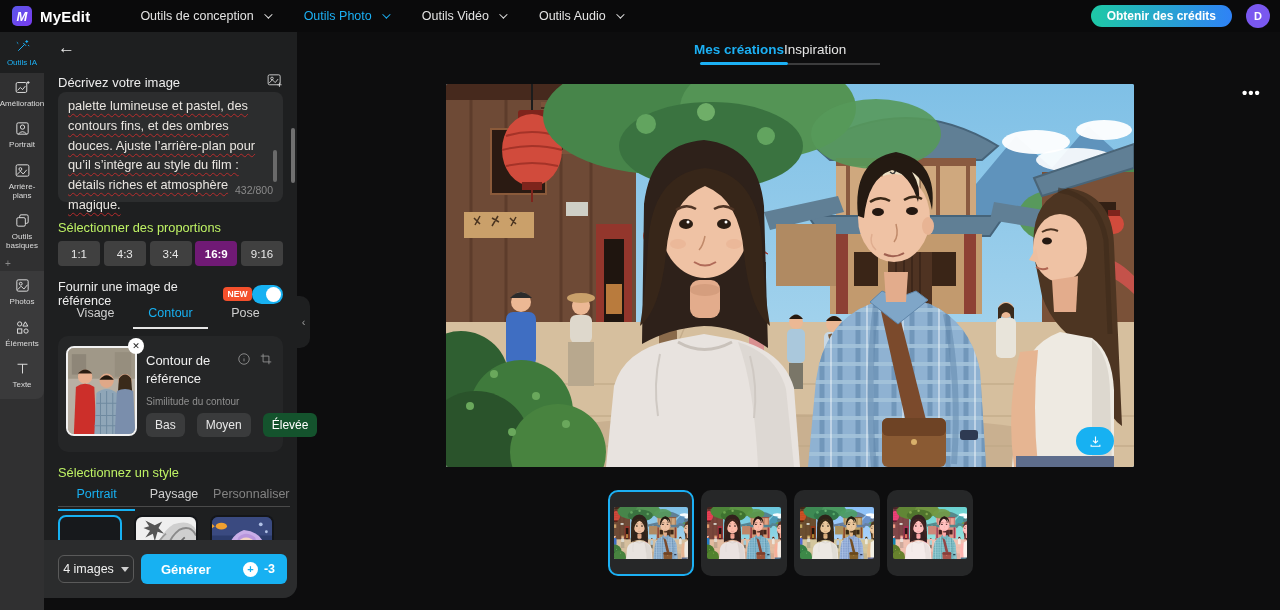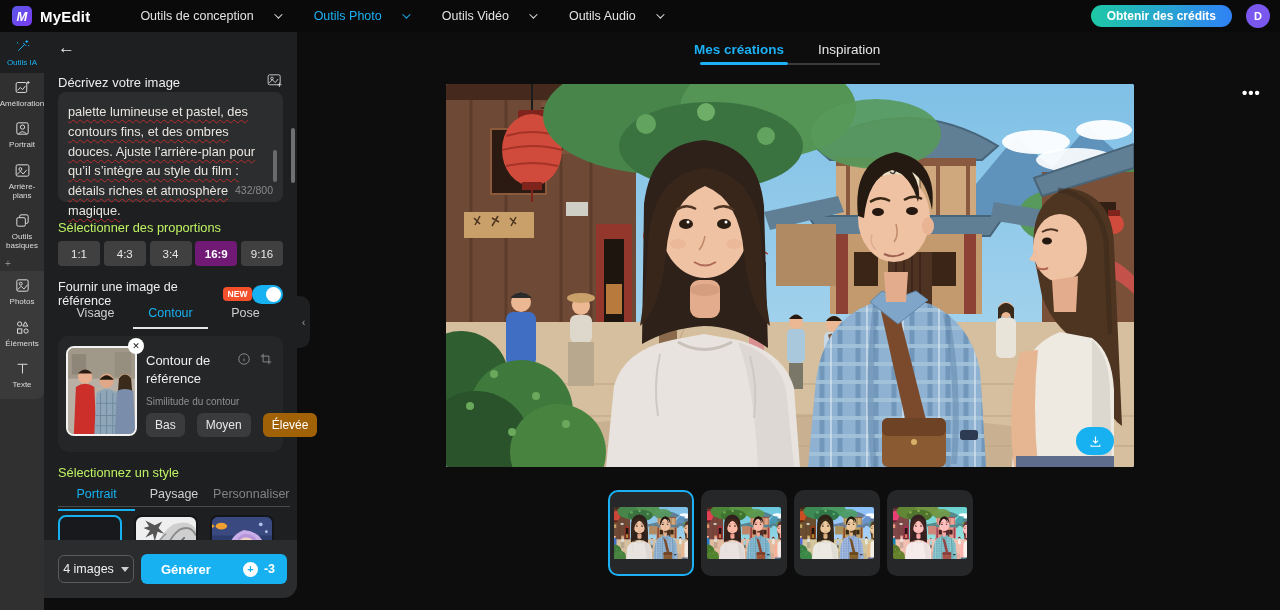--- a/index.html
+++ b/index.html
@@ -9,21 +9,21 @@
 
   
   .navbar { position:absolute; left:0; top:0; width:1280px; height:32px; background:#0a0a0b;
             display:flex; align-items:center; z-index:40; }
   .logo-wrap { display:flex; align-items:center; gap:8px; margin-left:12px; }
   .logo-ic { width:20px; height:20px; border-radius:5px; background:linear-gradient(135deg,#5a57e8,#7a3bf0);
              display:flex; align-items:center; justify-content:center; color:#fff; font-weight:800;
              font-style:italic; font-size:13px; }
   .brand { font-size:15px; font-weight:700; color:#fff; letter-spacing:.2px; }
   .nav-menus { display:flex; align-items:center; gap:34px; margin-left:50px; }
-  .nav-item { display:flex; align-items:center; gap:20px; font-size:12.5px; color:#e3e3e3; cursor:pointer; }
+  .nav-item { display:flex; align-items:center; gap:10px; font-size:12.5px; color:#e3e3e3; cursor:pointer; }
   .nav-item.active { color:#1cb0f4; }
   .chev { width:6px; height:6px; border-right:1.5px solid currentColor; border-bottom:1.5px solid currentColor;
           transform:rotate(45deg) translateY(-2px); display:inline-block; }
   .nav-right { margin-left:auto; display:flex; align-items:center; gap:14px; margin-right:10px; }
   .credits-btn { height:22px; padding:0 16px; border-radius:12px; border:none; cursor:pointer;
                  background:linear-gradient(90deg,#1ec9a6,#2f82f6); color:#fff; font-weight:700;
                  font-size:12px; display:flex; align-items:center; }
   .avatar { width:24px; height:24px; border-radius:50%; background:#7a58f0; color:#fff; font-size:11px;
             font-weight:700; display:flex; align-items:center; justify-content:center; cursor:pointer; }
 
@@ -42,21 +42,21 @@
   .panel { position:absolute; left:44px; top:32px; width:253px; height:566px; background:#1e1f20;
            border-radius:0 0 14px 0; z-index:20; }
   .panel-scrollthumb { position:absolute; right:2px; top:96px; width:4px; height:55px; background:#707070;
                        border-radius:2px; }
   .back-btn { position:absolute; left:14px; top:6px; font-size:17px; color:#e8e8e8; cursor:pointer; }
   .prompt-label-row { position:absolute; left:14px; top:40px; width:225px; display:flex;
                       align-items:center; justify-content:space-between; }
   .prompt-label { font-size:13px; color:#ededed; }
   .img-prompt-ic svg { width:17px; height:17px; stroke:#cfcfcf; fill:none; stroke-width:1.3; cursor:pointer; }
   .prompt-box { position:absolute; left:14px; top:60px; width:225px; height:110px; background:#2c2d2e;
-                border-radius:8px; padding:10px 14px 8px 10px; }
+                border-radius:8px; padding:4px 14px 8px 10px; }
   .prompt-text { color:#e9e5e0; font-size:12.8px; line-height:1.55;
                  text-decoration-line:underline; text-decoration-style:wavy;
                  text-decoration-color:rgba(205,45,45,.85); text-decoration-thickness:1px;
                  text-underline-offset:3px; }
   .prompt-counter { position:absolute; right:10px; bottom:6px; font-size:10.5px; color:#8a8a8a; }
   .prompt-scrollthumb { position:absolute; right:6px; top:58px; width:4px; height:32px; background:#6a6a6a;
                         border-radius:2px; }
   .sec-label { position:absolute; left:14px; font-size:12.8px; color:#bef264; }
   .ratio-row { position:absolute; left:14px; top:209px; width:225px; display:flex; justify-content:space-between; }
   .ratio-btn { width:42px; height:25px; background:#404040; border-radius:4px; color:#e8e8e8;
@@ -81,21 +81,21 @@
   .ref-close { position:absolute; left:70px; top:2px; width:16px; height:16px; border-radius:50%;
                background:#fff; color:#1a1a1a; font-size:9px; font-weight:700; display:flex;
                align-items:center; justify-content:center; cursor:pointer; z-index:5; }
   .ref-title { position:absolute; left:88px; top:16px; width:96px; font-size:13px; color:#efefef; line-height:1.35; }
   .ref-card-icons { position:absolute; right:10px; top:16px; display:flex; gap:8px; }
   .ref-card-icons svg { width:14px; height:14px; stroke:#9a9a9a; fill:none; stroke-width:1.4; cursor:pointer; }
   .sim-label { position:absolute; left:88px; top:60px; font-size:10px; color:#8f8f8f; }
   .level-row { position:absolute; left:88px; top:77px; display:flex; gap:12px; }
   .level-btn { height:24px; padding:0 9px; background:#3a3b3c; border-radius:6px; color:#e8e8e8;
                font-size:12px; display:flex; align-items:center; cursor:pointer; }
-  .level-btn.sel { background:#a16207; color:#fff; }
+  .level-btn.sel { background:#14532d; color:#fff; }
 
   .style-tabs { position:absolute; left:14px; top:455px; width:232px; display:flex; }
   .style-tab { flex:1; text-align:center; font-size:12.5px; color:#cfcfcf; padding-bottom:8px; cursor:pointer; }
   .style-tab.active { color:#17b1f2; border-bottom:2px solid #17b1f2; }
   .style-tab.dim { color:#838383; }
   .style-tabs-baseline { position:absolute; left:14px; top:474px; width:232px; height:1px; background:#4a4a4a; }
   .style-thumbs { position:absolute; left:14px; top:483px; display:flex; gap:12px; }
   .style-thumb { width:64px; height:56px; border-radius:8px; overflow:hidden; background:#141619;
                  border:2px solid transparent; cursor:pointer; }
   .style-thumb.sel { border-color:#17b1f2; background:#17191c; }
@@ -114,21 +114,21 @@
   .generate-label { font-size:13px; font-weight:700; margin-left:8px; }
   .credit-ic { margin-left:auto; width:15px; height:15px; border-radius:50%; background:#fff; color:#17b1f2;
                font-weight:800; font-size:11px; display:flex; align-items:center; justify-content:center; }
   .generate-cost { font-size:12.5px; font-weight:700; }
 
   .collapse-handle { position:absolute; left:297px; top:296px; width:13px; height:52px; background:#1e1f20;
                      border-radius:0 10px 10px 0; display:flex; align-items:center; justify-content:center;
                      color:#9a9a9a; font-size:11px; cursor:pointer; z-index:18; }
 
   
-  .main-tabs { position:absolute; left:694px; top:42px; display:flex; gap:34px; z-index:5; }
+  .main-tabs { position:absolute; left:694px; top:42px; display:flex; z-index:5; }
   .main-tab { font-size:13.5px; cursor:pointer; color:#e6e6e6; }
   .main-tab.active { color:#1cb0f4; font-weight:700; }
   .main-tab-underline { position:absolute; left:700px; top:62px; width:88px; height:3px; background:#1cb0f4;
                         border-radius:2px; }
   .main-tab-baseline { position:absolute; left:788px; top:62.5px; width:92px; height:2px; background:#3c3c3d; }
   .more-btn { position:absolute; left:1242px; top:84px; color:#fff; font-size:15px; font-weight:700;
               letter-spacing:1px; cursor:pointer; }
 
   .gen-image { position:absolute; left:446px; top:84px; width:688px; height:383px; border-radius:2px;
                overflow:hidden; background:#87c3e4; }

